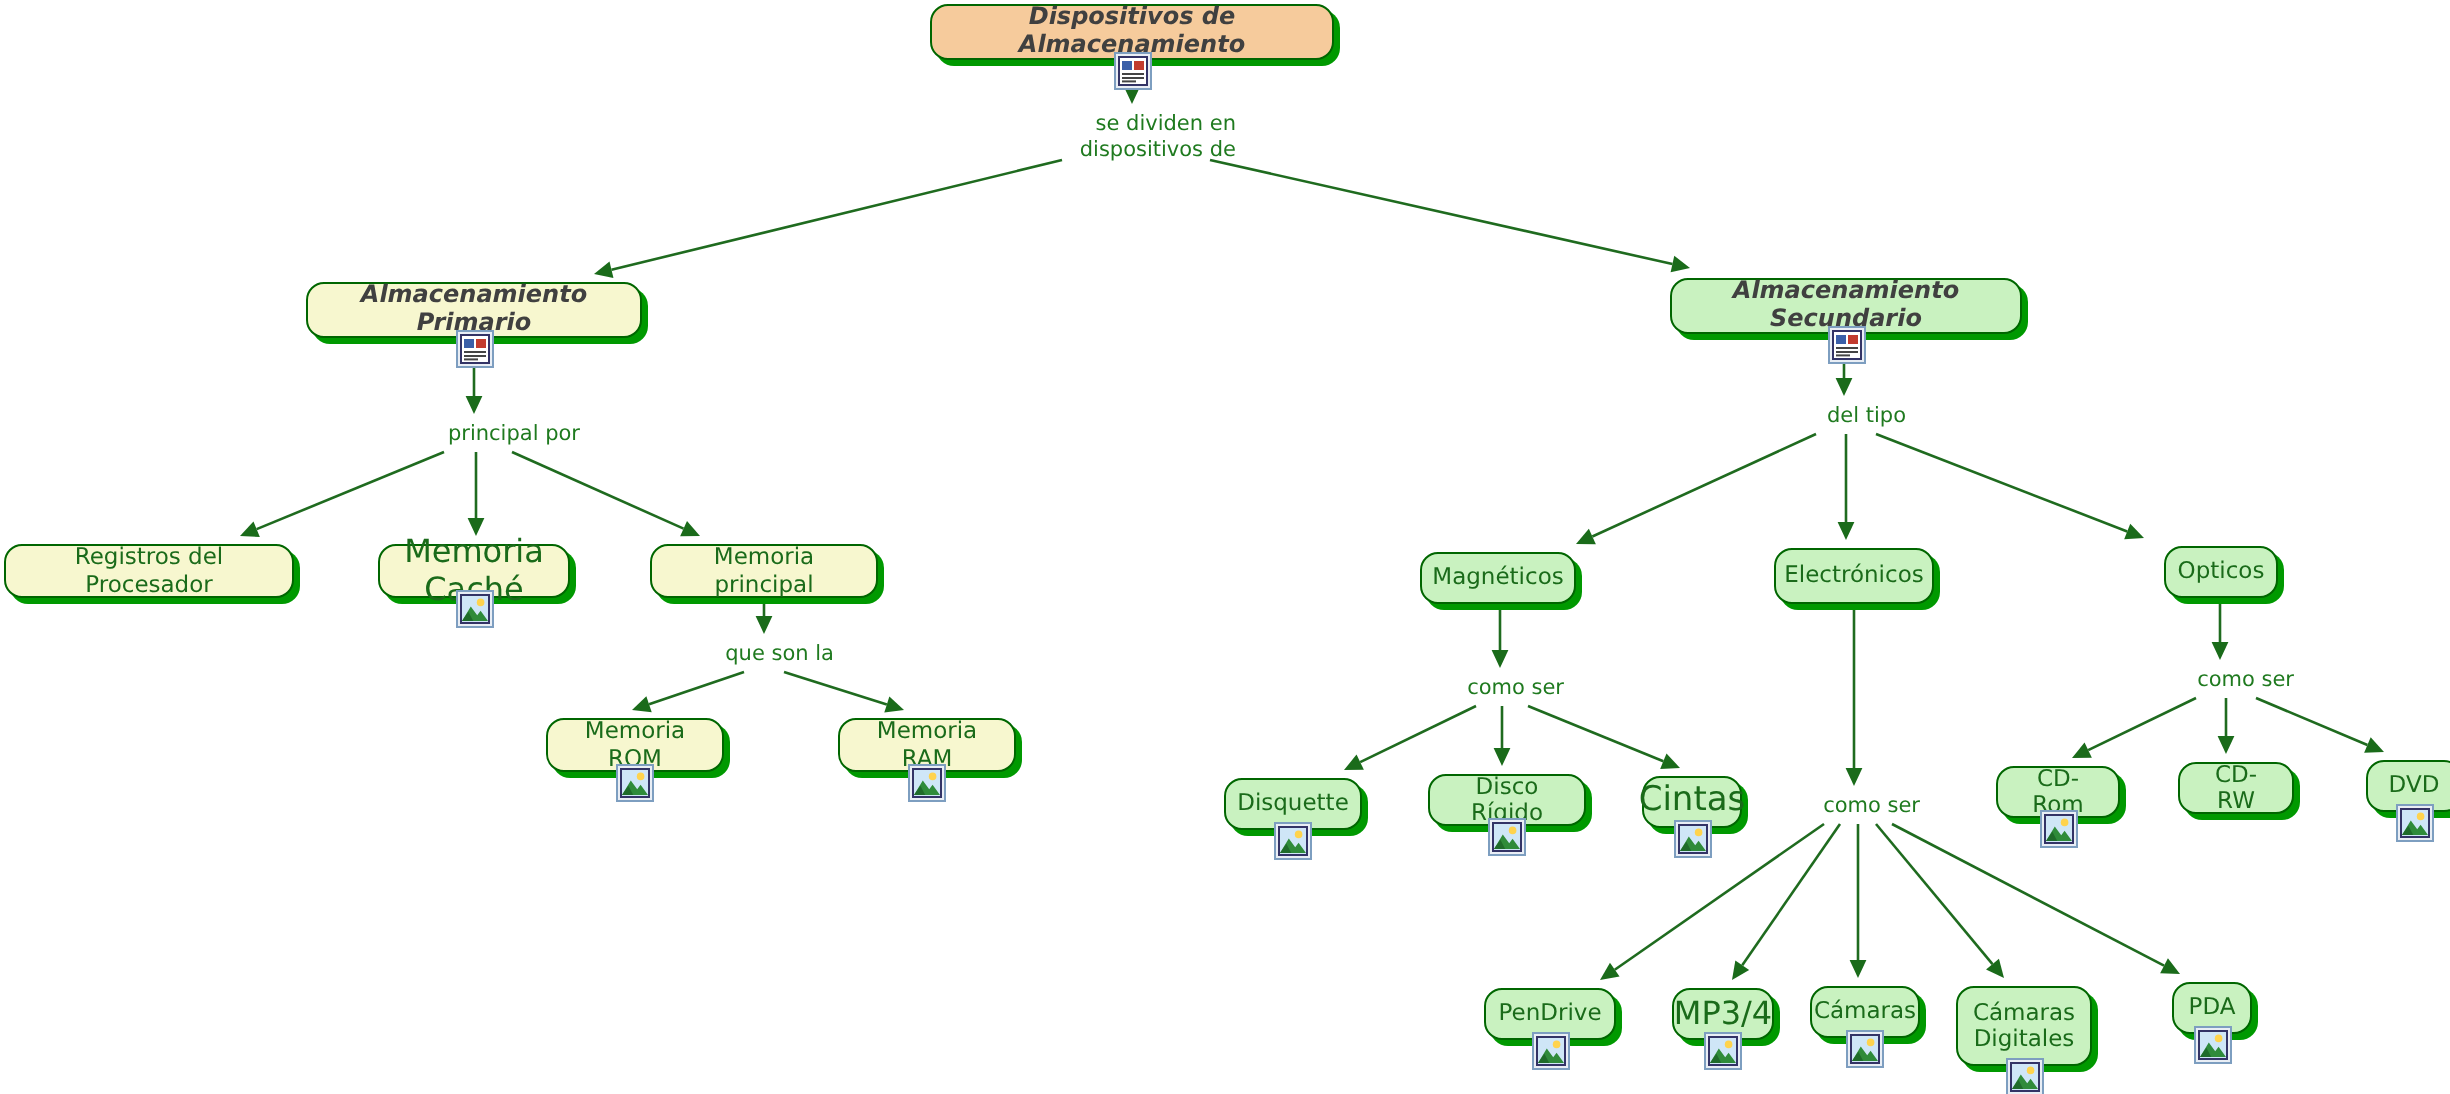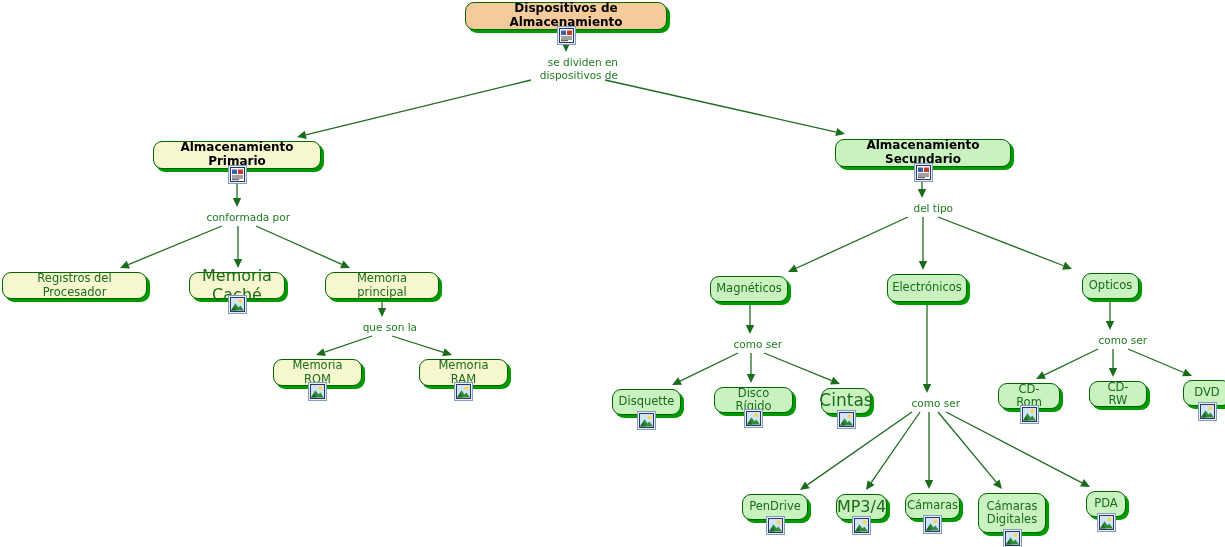--- a/index.html
+++ b/index.html
@@ -12,21 +12,21 @@
   .node{position:absolute;box-sizing:border-box;
         border:1.5px solid #006600;border-radius:9px;
         display:flex;align-items:center;justify-content:center;
         text-align:center;line-height:1.15;
         color:#1a6b1a;
         box-shadow:3px 3px 0 0 #009900;
         z-index:5;}
   .node.yellow{background:#f7f7cf;}
   .node.green{background:#c9f2c0;}
   .node.peach{background:#f6cb9c;}
-  .node.bold{font-weight:bold;color:#000000;}
+  .node.bold{font-weight:bold;color:#404040;font-style:italic;}
 
   .node .lbl{display:block;padding:0 9px;white-space:pre-line;}
 
   
   .badge{position:absolute;width:19px;height:19px;
          border:1px solid #7d9ec0;background:#e9eef5;
          box-sizing:border-box;z-index:9;
          display:flex;align-items:center;justify-content:center;}
   .badge svg{display:block;}
 
@@ -353,21 +353,21 @@
           <rect x="0.5" y="0.5" width="14" height="14" fill="#cfe6f7" stroke="#333366" stroke-width="1"></rect>
           <circle cx="10.3" cy="4.2" r="1.9" fill="#ffd34d"></circle>
           <path d="M1 13.5 L5.4 6.3 L8.6 10.6 L10.3 8.4 L14 13.5 Z" fill="#2f8b3a"></path>
           <path d="M1 13.5 L4.2 8.9 L6.6 13.5 Z" fill="#1f6b2a"></path>
         </svg>
       </div>
     </div>
   <div id="phrases-layer">
       <div class="phrase" style="left: 518px; top: 56px; width: 100px;">se dividen en
 dispositivos de</div>
-      <div class="phrase" style="left: 190px; top: 211px; width: 100px;">conformada por</div>
+      <div class="phrase" style="left: 190px; top: 211px; width: 100px;">principal por</div>
       <div class="phrase" style="left: 347px; top: 321px; width: 70px;">que son la</div>
       <div class="phrase" style="left: 893px; top: 202px; width: 60px;">del tipo</div>
       <div class="phrase" style="left: 718px; top: 338px; width: 64px;">como ser</div>
       <div class="phrase" style="left: 896px; top: 397px; width: 64px;">como ser</div>
       <div class="phrase" style="left: 1083px; top: 334px; width: 64px;">como ser</div>
     </div>
 
 </div>
 
 </body></html>

